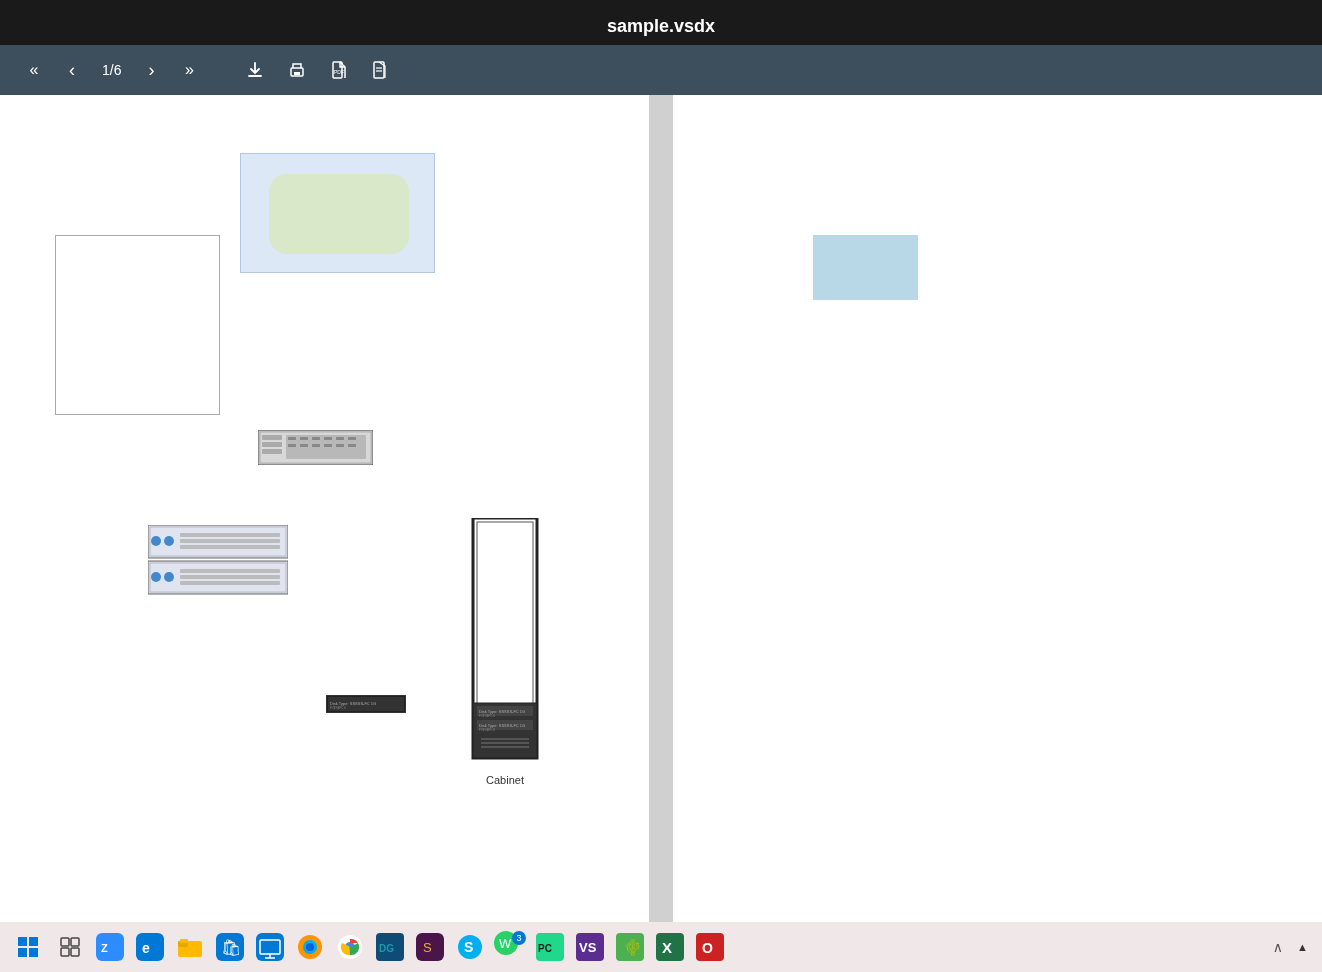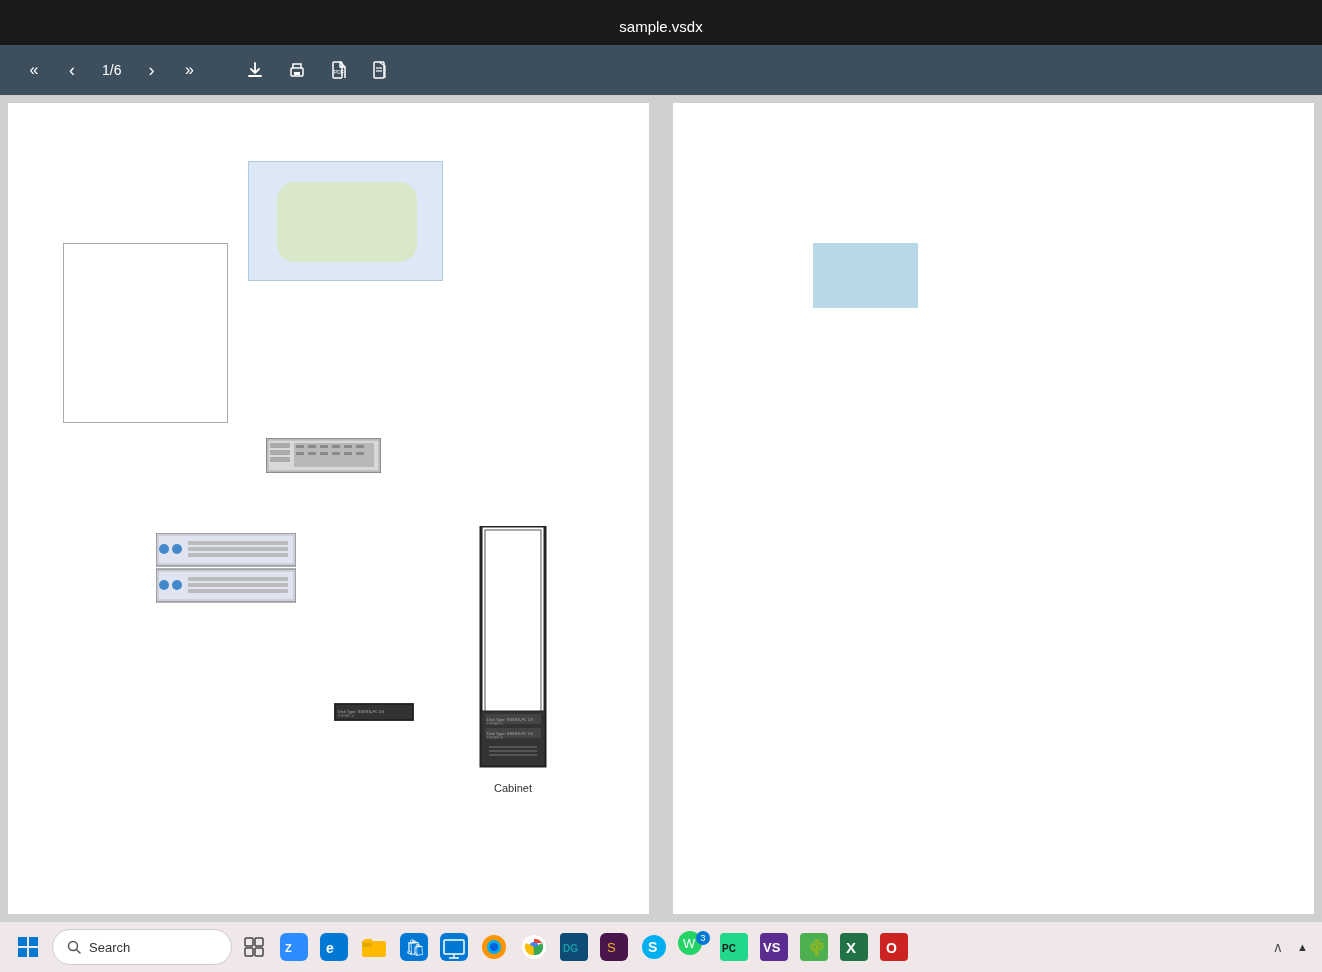--- a/index.html
+++ b/index.html
@@ -9,22 +9,22 @@
     .title-bar {
       width: 100%;
       height: 45px;
       background: #1a1a1a;
       display: flex;
       align-items: center;
       justify-content: center;
     }
     .title-bar span {
       color: #ffffff;
-      font-size: 15px;
-      font-weight: 400;
+      font-size: 18px;
+      font-weight: 700;
       margin-top: 8px;
     }
 
     
     .toolbar {
       width: 100%;
       height: 50px;
       background: #3d4f5d;
       display: flex;
       align-items: center;
@@ -58,21 +58,21 @@
       overflow: hidden;
     }
 
     
     .page-container {
       display: flex;
       width: 100%;
       height: 100%;
       background: #d0d0d0;
       gap: 8px;
-      padding: 8px;
+      padding: 0;
     }
 
     .page {
       background: #ffffff;
       flex: 1;
       height: 100%;
       position: relative;
       overflow: hidden;
     }
 
@@ -321,27 +321,20 @@
 
   <div class="taskbar-start">
     <svg width="24" height="24" viewBox="0 0 24 24">
       <rect x="2" y="2" width="9" height="9" fill="#0078d4"></rect>
       <rect x="13" y="2" width="9" height="9" fill="#0078d4"></rect>
       <rect x="2" y="13" width="9" height="9" fill="#0078d4"></rect>
       <rect x="13" y="13" width="9" height="9" fill="#0078d4"></rect>
     </svg>
   </div>
 
-  <div class="taskbar-search">
-    <svg width="14" height="14" viewBox="0 0 14 14">
-      <circle cx="6" cy="6" r="4.5" stroke="#555" stroke-width="1.5" fill="none"></circle>
-      <line x1="9.5" y1="9.5" x2="13" y2="13" stroke="#555" stroke-width="1.5" stroke-linecap="round"></line>
-    </svg>
-    <span style="font-size:13px; color:#333;">Search</span>
-  </div>
 
   <div class="taskbar-icon">
     <svg width="22" height="22" viewBox="0 0 22 22" fill="none">
       <rect x="2" y="2" width="8" height="8" rx="1" stroke="#444" stroke-width="1.5"></rect>
       <rect x="12" y="2" width="8" height="8" rx="1" stroke="#444" stroke-width="1.5"></rect>
       <rect x="2" y="12" width="8" height="8" rx="1" stroke="#444" stroke-width="1.5"></rect>
       <rect x="12" y="12" width="8" height="8" rx="1" stroke="#444" stroke-width="1.5"></rect>
     </svg>
   </div>
 

